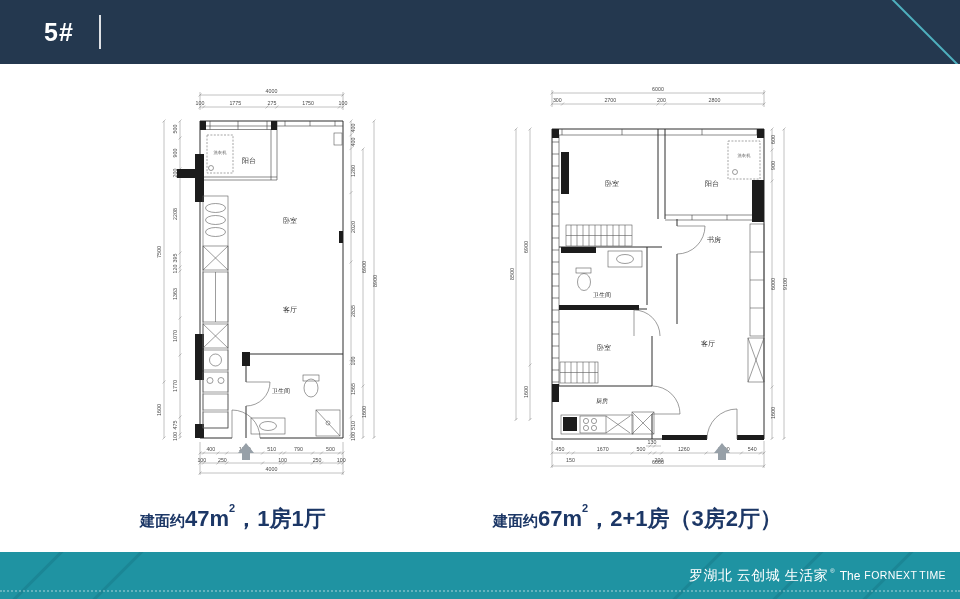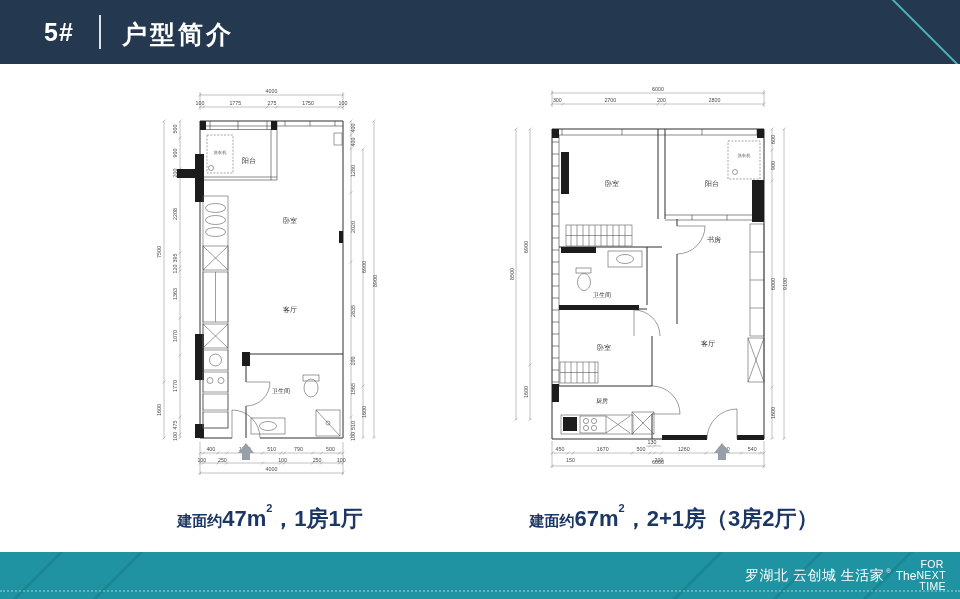--- a/index.html
+++ b/index.html
@@ -5,23 +5,23 @@
   html,body{margin:0;padding:0;}
   body{width:960px;height:599px;position:relative;background:#ffffff;overflow:hidden;
        font-family:"Liberation Sans",sans-serif;}
   
   .hdr{position:absolute;left:0;top:0;width:960px;height:64px;background:#24384F;overflow:hidden;}
   .hdr-unit{position:absolute;left:44px;top:18px;color:#fff;font-size:25px;font-weight:bold;letter-spacing:1px;}
   .hdr-div{position:absolute;left:99px;top:15px;width:2px;height:34px;background:rgba(255,255,255,.85);}
   .hdr-title{position:absolute;left:122px;top:18px;color:#fff;font-size:25px;font-weight:bold;letter-spacing:3px;}
   .hdr-diag{position:absolute;left:878px;top:32px;width:96px;height:2px;background:#4FB0BE;transform:rotate(45deg);}
   
-  .caption{position:absolute;top:504px;font-weight:bold;color:#1C3766;text-align:center;white-space:nowrap;}
+  .caption{position:absolute;top:504px;font-weight:bold;color:#1C3766;white-space:nowrap;}
   .cap-l{left:140px;width:260px;}
-  .cap-r{left:514px;width:320px;}
+  .cap-r{left:493px;width:320px;}
   .cap-pre{font-size:15px;}
   .cap-big{font-size:22px;}
   .cap-sup{font-size:11px;position:relative;top:-8px;}
   
   svg{position:absolute;}
   .svg-l{left:150px;top:86px;}
   .svg-r{left:502px;top:84px;}
   .w{stroke:#2e2e2e;stroke-width:1;fill:none;}
   .w2{stroke:#3c3c3c;stroke-width:.6;fill:none;}
   .f{stroke:#5a5a5a;stroke-width:.6;fill:none;}
@@ -34,31 +34,30 @@
   text.r2{font-size:6px;fill:#333;text-anchor:middle;font-family:"Liberation Sans",sans-serif;}
   text.t{font-size:4.3px;fill:#555;text-anchor:middle;font-family:"Liberation Sans",sans-serif;}
   
   .ftr{position:absolute;left:0;bottom:0;width:960px;height:47px;background:#1F93A2;overflow:hidden;}
   .stripe{position:absolute;top:-45px;width:3px;height:150px;background:rgba(0,45,60,.13);transform:rotate(45deg);}
   .ftr-dots{position:absolute;left:0;right:0;bottom:7px;border-top:2px dotted rgba(255,255,255,.3);}
   .ftr-text{position:absolute;right:14px;top:0;height:100%;display:flex;align-items:center;color:#fff;}
   .brand{font-size:14px;letter-spacing:.5px;}
   .mark{font-size:6px;position:relative;top:-5px;margin:0 1px 0 2px;}
   .the{font-size:12px;margin-left:4px;}
-  .fnt{display:flex;flex-direction:column;font-size:10.5px;line-height:1.08;letter-spacing:.4px;}
+  .fnt{display:flex;flex-direction:row;font-size:10.5px;line-height:1.08;letter-spacing:.4px;}
   .fnt .l1{padding-left:4px;}
   .fnt .l3{padding-left:2px;text-align:right;}
 </style>
 </head>
 <body>
 
 <div class="hdr">
   <span class="hdr-unit">5#</span>
   <span class="hdr-div"></span>
-  <span class="hdr-title">户型简介</span>
   <span class="hdr-diag"></span>
 </div>
 
 <svg class="svg-l" width="240" height="402" viewBox="0 0 240 402">
 
   <g>
     <path class="dl" d="M50,9 H193 M50,21 H193 M50,6 V24 M193,6 V24"></path>
     <path class="dl" d="M48.5,10.5 l3,-3 M191.5,10.5 l3,-3 M48.5,22.5 l3,-3 M52.1,22.5 l3,-3 M115.5,22.5 l3,-3 M125.3,22.5 l3,-3 M187.9,22.5 l3,-3 M191.5,22.5 l3,-3"></path>
     <text class="d" x="121.5" y="7">4000</text>
     <text class="d" x="50" y="18.5">100</text>

